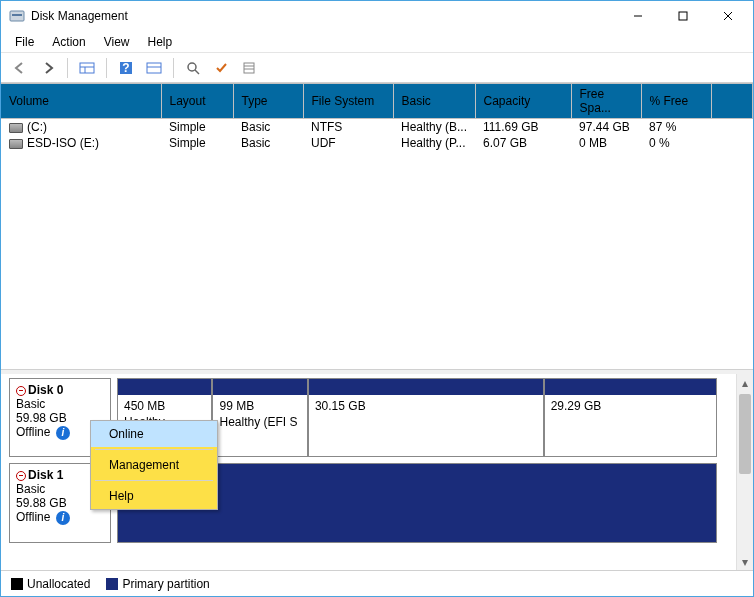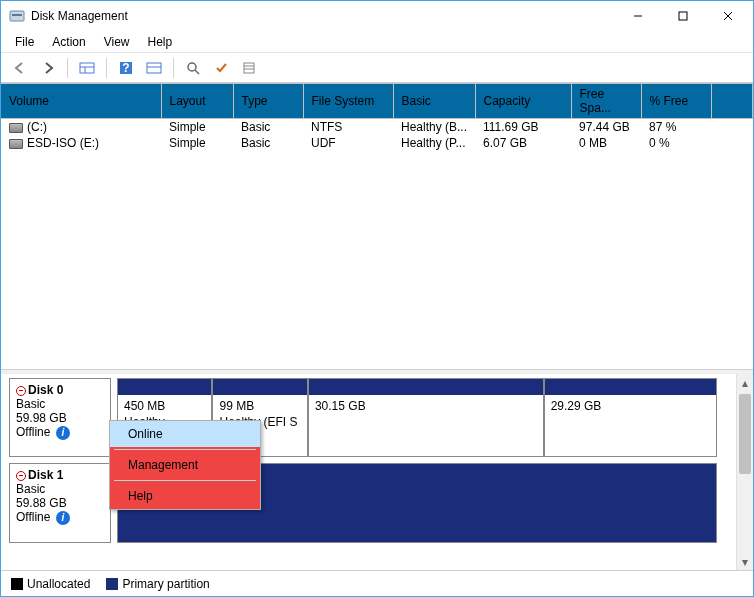--- a/index.html
+++ b/index.html
@@ -37,21 +37,21 @@
 .part .part-head.full { height: 100%; }
 .part .part-body { padding: 4px 6px; font-size: 12px; line-height: 1.3; }
 .scrollbar-v { position: absolute; right: 0; top: 0; bottom: 0; width: 17px; background: #f0f0f0; border-left: 1px solid #e0e0e0; }
 .scrollbar-v .thumb { position: absolute; left: 2px; right: 2px; top: 20px; height: 80px; background: #c0c0c0; border-radius: 2px; }
 .scrollbar-v .arr { position:absolute; left:0; right:0; height:17px; display:flex; align-items:center; justify-content:center; color:#666; }
 .scrollbar-v .arr.up{top:0} .scrollbar-v .arr.down{bottom:0}
 .legend { height: 26px; border-top: 1px solid #d0d0d0; display: flex; align-items: center; padding: 0 10px; gap: 16px; font-size: 12px; }
 .legend .sw { display: inline-block; width: 12px; height: 12px; margin-right: 4px; vertical-align: middle; }
 .sw.black { background: #000; }
 .sw.navy { background: #1a2c7a; }
-.context-menu { position: absolute; left: 109px; top: 420px; width: 152px; background: #ef4444; border: 1px solid #b0b0b0; box-shadow: 2px 2px 3px rgba(0,0,0,.25); z-index: 100; }
+.context-menu { position: absolute; left: 90px; top: 420px; width: 128px; background: #fde047; border: 1px solid #b0b0b0; box-shadow: 2px 2px 3px rgba(0,0,0,.25); z-index: 100; }
 .context-menu .cm-item { padding: 6px 18px; font-size: 12px; cursor: default; }
 .context-menu .cm-item.hl { background: #bfe3ff; }
 .context-menu .cm-sep { height: 1px; background: #d0d0d0; margin: 2px 4px; }
 </style>
 </head>
 <body>
 
 <div class="titlebar">
   <span class="title-icon">
     <svg width="16" height="16" viewBox="0 0 16 16">

